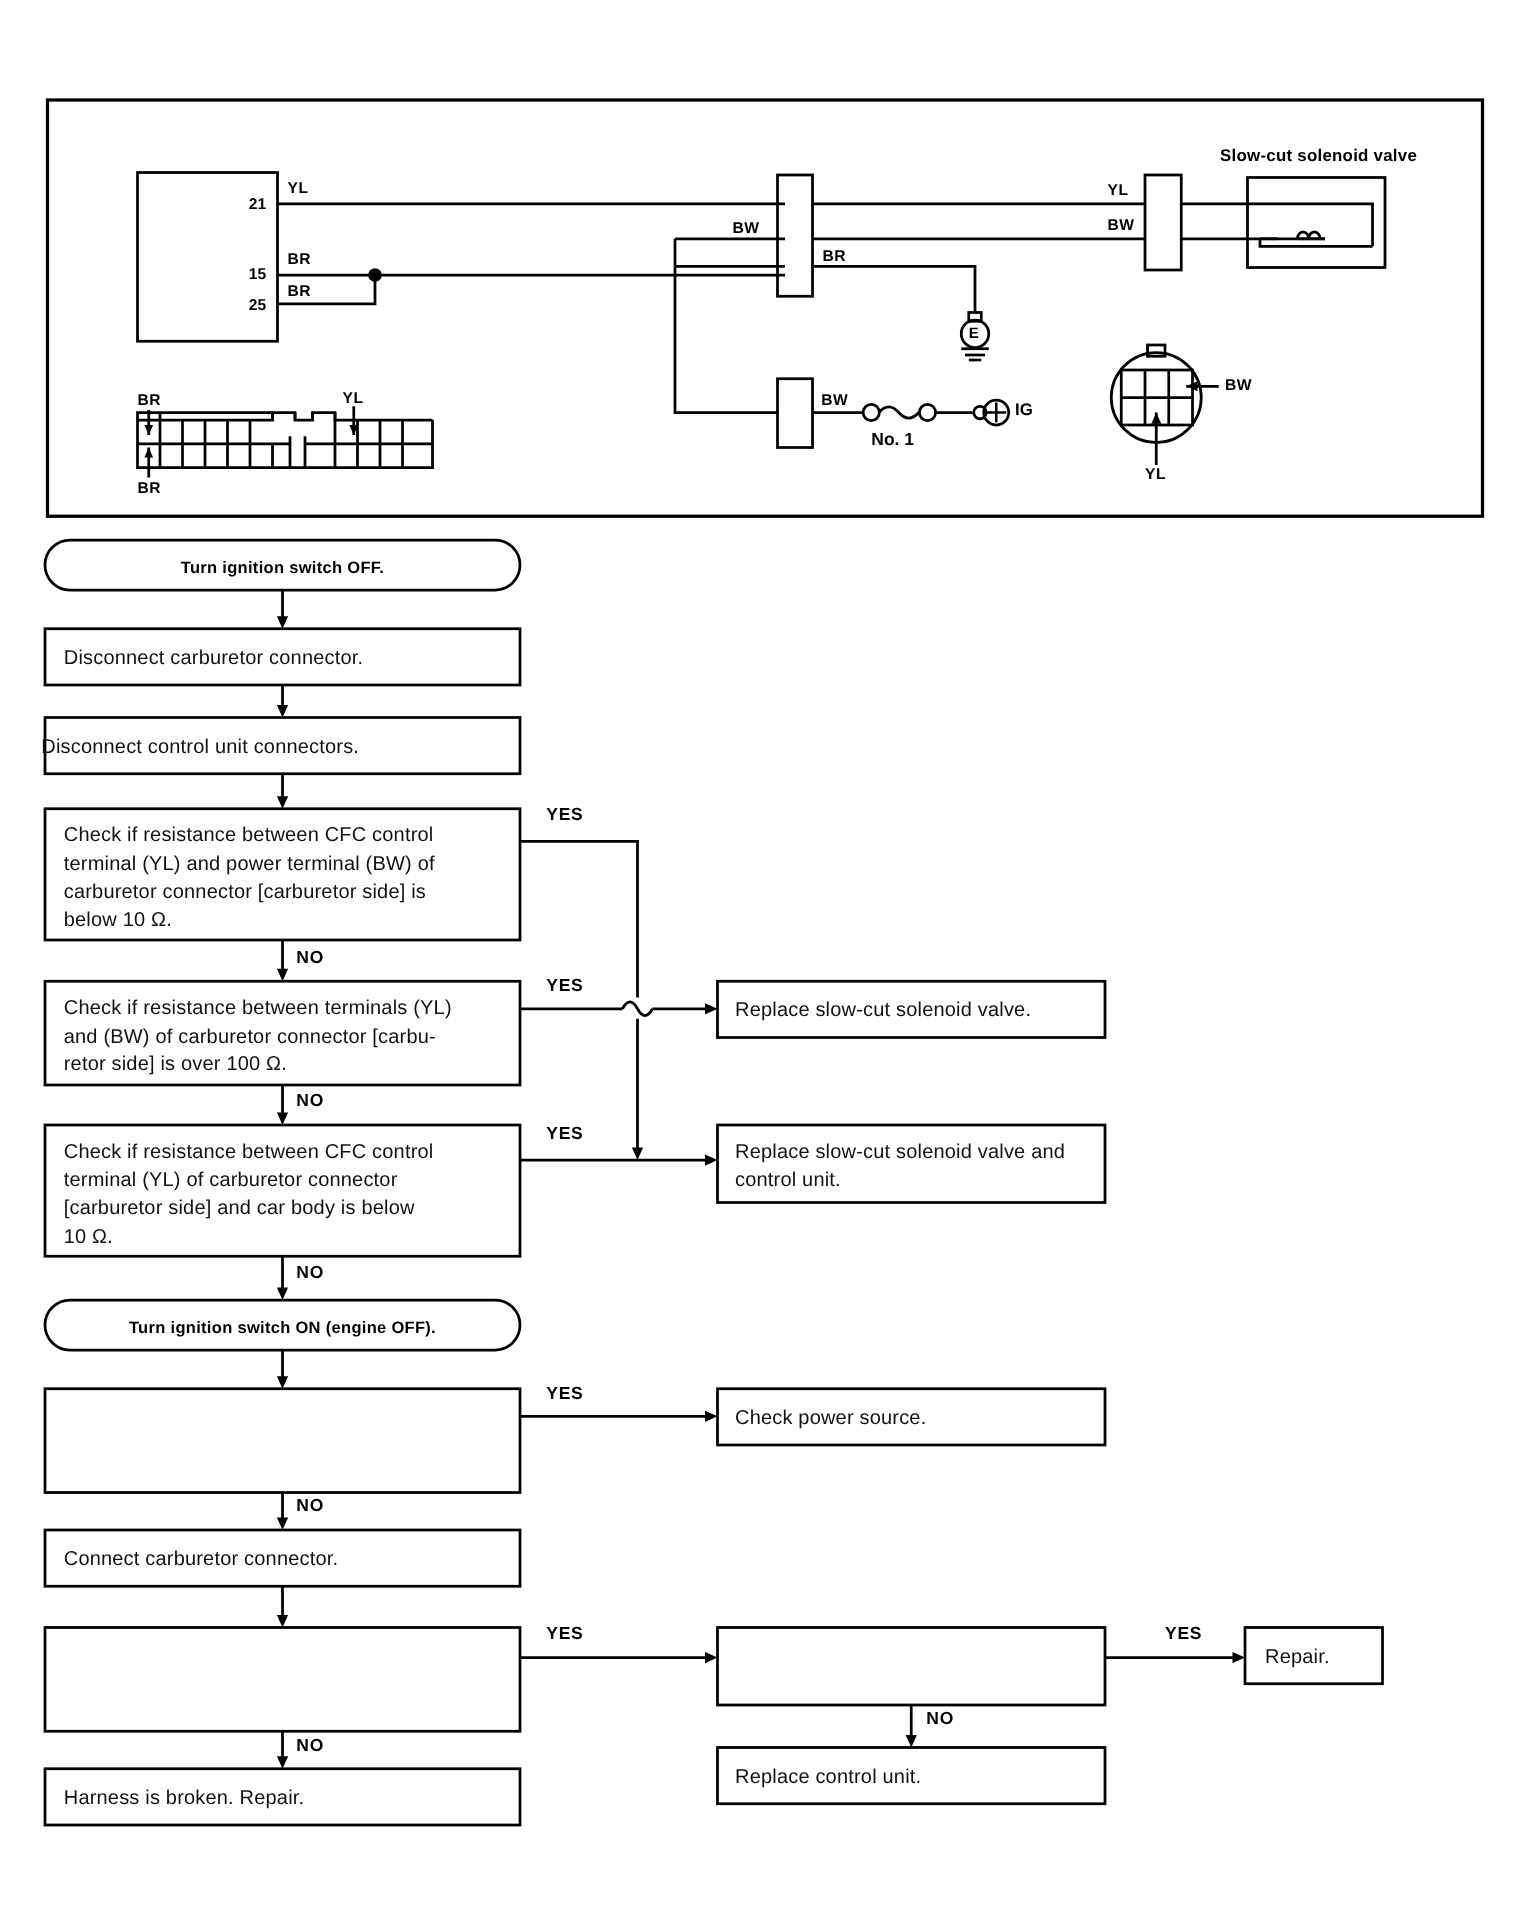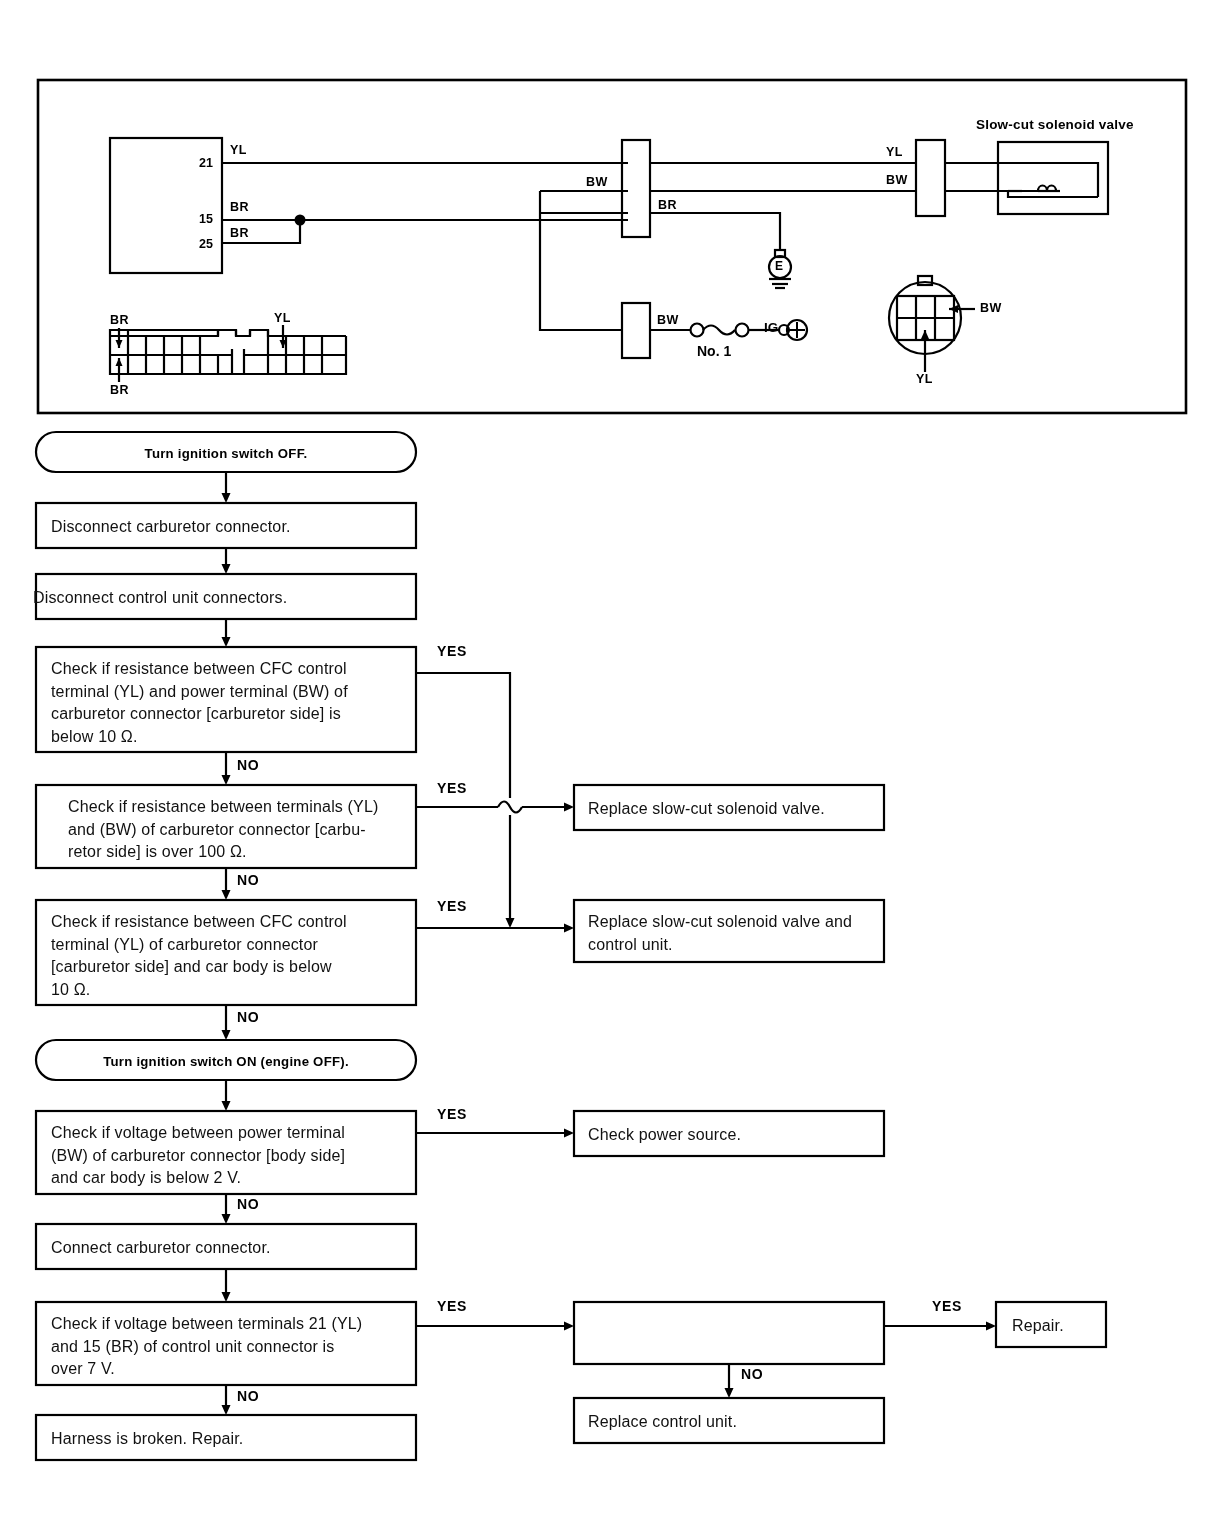--- a/index.html
+++ b/index.html
@@ -256,21 +256,21 @@
   <div class="wlbl" style="left:230px; top:226px;">BR</div>
 
   <div class="wlbl" style="left:586px; top:175px;">BW</div>
   <div class="wlbl" style="left:658px; top:198px;">BR</div>
 
   <div class="wlbl" style="left:886px; top:145px;">YL</div>
   <div class="wlbl" style="left:886px; top:173px;">BW</div>
 
   <div class="wlbl" style="left:657px; top:313px;">BW</div>
   <div class="txt" style="left:697px; top:344px; font-size:14px; font-weight:600;">No. 1</div>
-  <div class="txt" style="left:764px; top:321px; font-size:13.5px; font-weight:600;">IG</div>
+  <div class="txt" style="left:812px; top:321px; font-size:13.5px; font-weight:600;">IG</div>
   <div class="txt" style="left:775px; top:260px; font-size:12px; font-weight:700;">E</div>
 
   <div class="wlbl" style="left:980px; top:301px;">BW</div>
   <div class="wlbl" style="left:916px; top:372px;">YL</div>
 
   <div class="wlbl" style="left:110px; top:313px;">BR</div>
   <div class="wlbl" style="left:110px; top:383px;">BR</div>
   <div class="wlbl" style="left:274px; top:311px;">YL</div>
 
   <div class="ovaltext" style="left:36px; top:446px; width:380px; text-align:center;">Turn ignition switch OFF.</div>
@@ -278,48 +278,38 @@
   <div class="boxtext" style="left:51px; top:516px;">Disconnect carburetor connector.</div>
   <div class="boxtext" style="left:33px; top:587px;">Disconnect control unit connectors.</div>
 
   <div class="boxtext" style="left:51px; top:658px;">
     <div>Check if resistance between CFC control</div>
     <div>terminal (YL) and power terminal (BW) of</div>
     <div>carburetor connector [carburetor side] is</div>
     <div>below 10 Ω.</div>
   </div>
 
-  <div class="boxtext" style="left:51px; top:796px;margin-left:17px;">
+  <div class="boxtext" style="left:51px; top:796px;">
     <div>Check if resistance between terminals (YL)</div>
     <div>and (BW) of carburetor connector [carbu-</div>
     <div>retor side] is over 100 Ω.</div>
   </div>
 
   <div class="boxtext" style="left:51px; top:911px;">
     <div>Check if resistance between CFC control</div>
     <div>terminal (YL) of carburetor connector</div>
     <div>[carburetor side] and car body is below</div>
     <div>10 Ω.</div>
   </div>
 
   <div class="ovaltext" style="left:36px; top:1054px; width:380px; text-align:center;">Turn ignition switch ON (engine OFF).</div>
 
-  <div class="boxtext" style="left:51px; top:1122px;">
-    <div>Check if voltage between power terminal</div>
-    <div>(BW) of carburetor connector [body side]</div>
-    <div>and car body is below 2 V.</div>
-  </div>
 
   <div class="boxtext" style="left:51px; top:1237px;">Connect carburetor connector.</div>
 
-  <div class="boxtext" style="left:51px; top:1313px;">
-    <div>Check if voltage between terminals 21 (YL)</div>
-    <div>and 15 (BR) of control unit connector is</div>
-    <div>over 7 V.</div>
-  </div>
 
   <div class="boxtext" style="left:51px; top:1428px;">Harness is broken.  Repair.</div>
 
   <div class="boxtext" style="left:588px; top:798px;">Replace slow-cut solenoid valve.</div>
 
   <div class="boxtext" style="left:588px; top:911px;">
     <div>Replace slow-cut solenoid valve and</div>
     <div>control unit.</div>
   </div>
 

